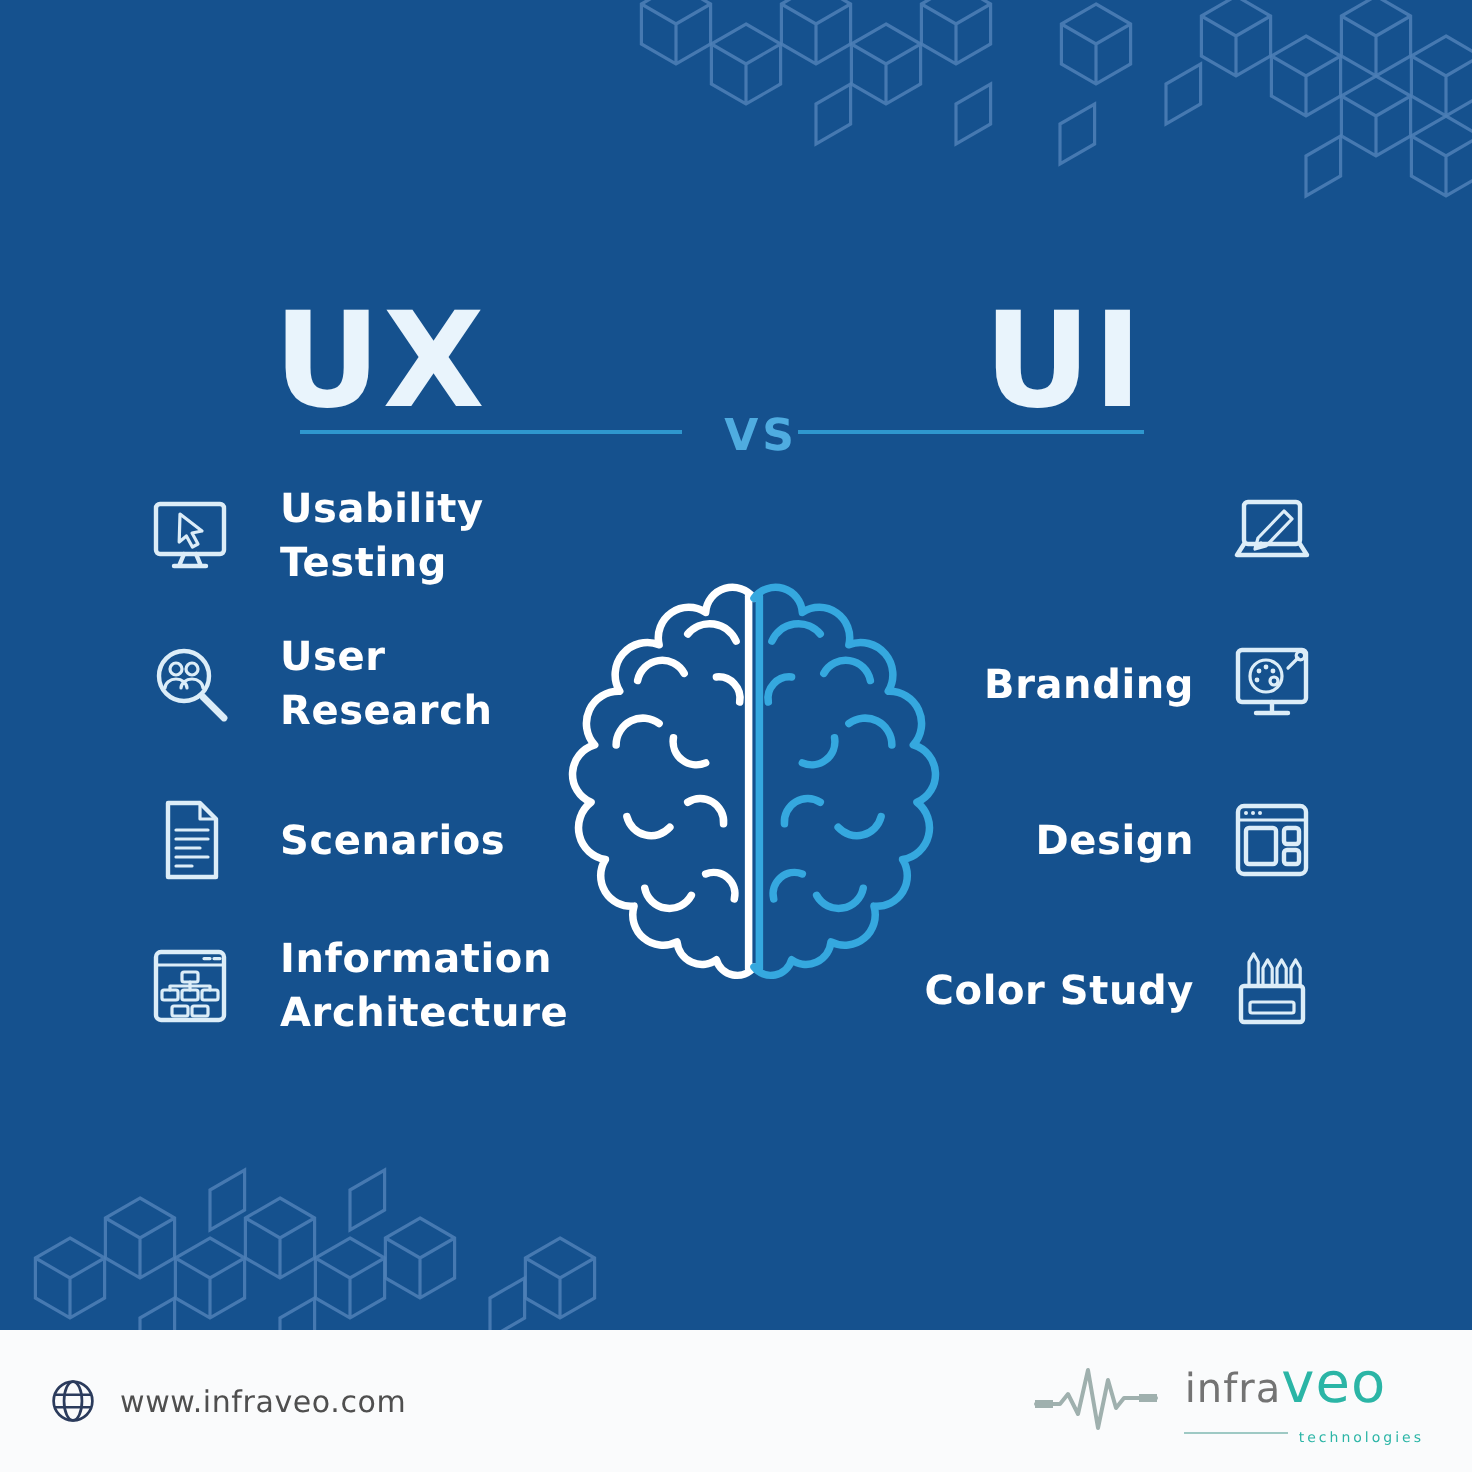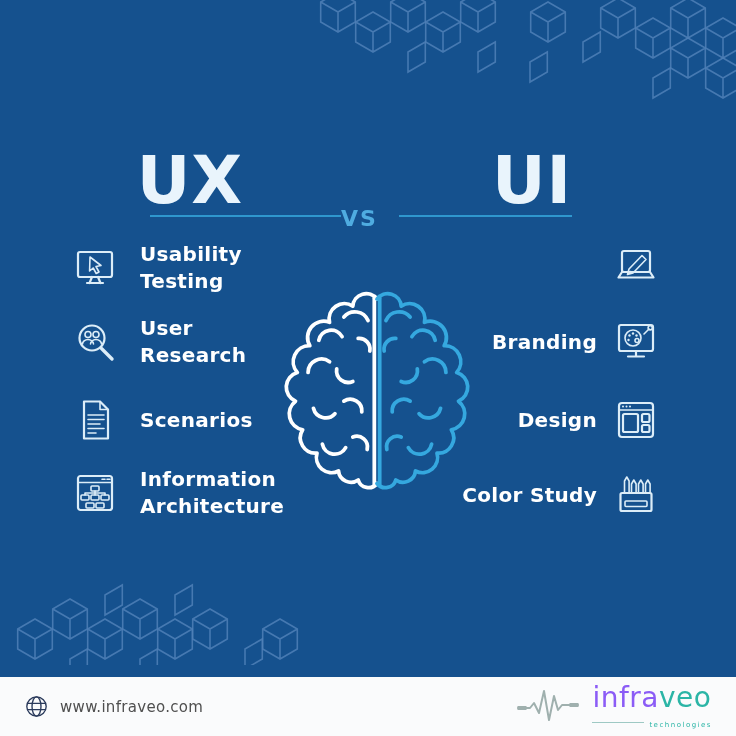--- a/index.html
+++ b/index.html
@@ -15,21 +15,21 @@
   .pat-bl{left:0; bottom:71px;}
 
   .title{
     position:absolute; top:142px; width:150px; text-align:center;
     font-size:66px; font-weight:bold; color:#E9F4FC; letter-spacing:1px;
   }
   .title-ux{left:115px;}
   .title-ui{left:457px;}
   .divider{position:absolute; top:215px; left:150px; width:422px; height:2px; background:#2F97CE;}
   .vs{
-    position:absolute; top:204px; left:341px; width:58px; text-align:left;
+    position:absolute; top:204px; left:341px; width:58px; text-align:right;
     font-size:22px; font-weight:bold; color:#4FACE0; background:#15518E;
     letter-spacing:2px; z-index:2; padding:2px 0 1px 0;
   }
 
   .row-icon{position:absolute; width:48px; height:48px;}
   .row-icon svg{width:48px; height:48px;}
   .icon-stroke{fill:none; stroke:#DCEDF8; stroke-width:2.2; stroke-linecap:round; stroke-linejoin:round;}
   .icon-stroke-thin{fill:none; stroke:#DCEDF8; stroke-width:1.6; stroke-linecap:round; stroke-linejoin:round;}
   .icon-fill{fill:#DCEDF8; stroke:none;}
 
@@ -37,31 +37,31 @@
     position:absolute; display:flex; align-items:center;
     color:#FFFFFF; font-size:20px; font-weight:bold; letter-spacing:.3px; line-height:1.35;
   }
   .label-left{left:140px; width:165px; justify-content:flex-start; text-align:left;}
   .label-right{left:380px; width:217px; justify-content:flex-end; text-align:right;}
 
   .brain{position:absolute; left:283px; top:280px; width:188px; height:219px;}
   .brain path{fill:none; stroke-width:4.2; stroke-linecap:round; stroke-linejoin:round;}
 
   .footer{
-    position:absolute; left:0; bottom:0; width:736px; height:59px; background:#FAFBFC;
+    position:absolute; left:0; bottom:0; width:736px; height:71px; background:#FAFBFC;
     display:flex; align-items:center; justify-content:space-between;
     padding:0 24px; box-sizing:border-box;
   }
   .site{display:flex; align-items:center; gap:11px;}
   .site-url{color:#4F4F4F; font-size:15px; letter-spacing:.3px;}
   .globe{width:25px; height:25px;}
   .globe path,.globe circle,.globe ellipse{fill:none; stroke:#2B3B5C; stroke-width:1.3;}
   .logo{display:flex; align-items:flex-start;}
   .wordmark{line-height:1; margin-left:6px;}
-  .wordmark .w1{color:#8b5cf6; font-size:28px; letter-spacing:.5px;}
+  .wordmark .w1{color:#737373; font-size:20px; letter-spacing:.5px;}
   .wordmark .w2{color:#2BB5A6; font-size:28px; letter-spacing:.5px;}
   .tagline{display:flex; align-items:flex-start; gap:5px; margin-top:10px; justify-content:flex-end;}
   .tagline .tl-line{display:inline-block; width:52px; height:1px; background:#9ec9c4;}
   .tagline .tl-text{color:#2BB5A6; font-size:7px; letter-spacing:1.5px;}
 </style>
 </head>
 <body>
 
 <div class="poster">
 

